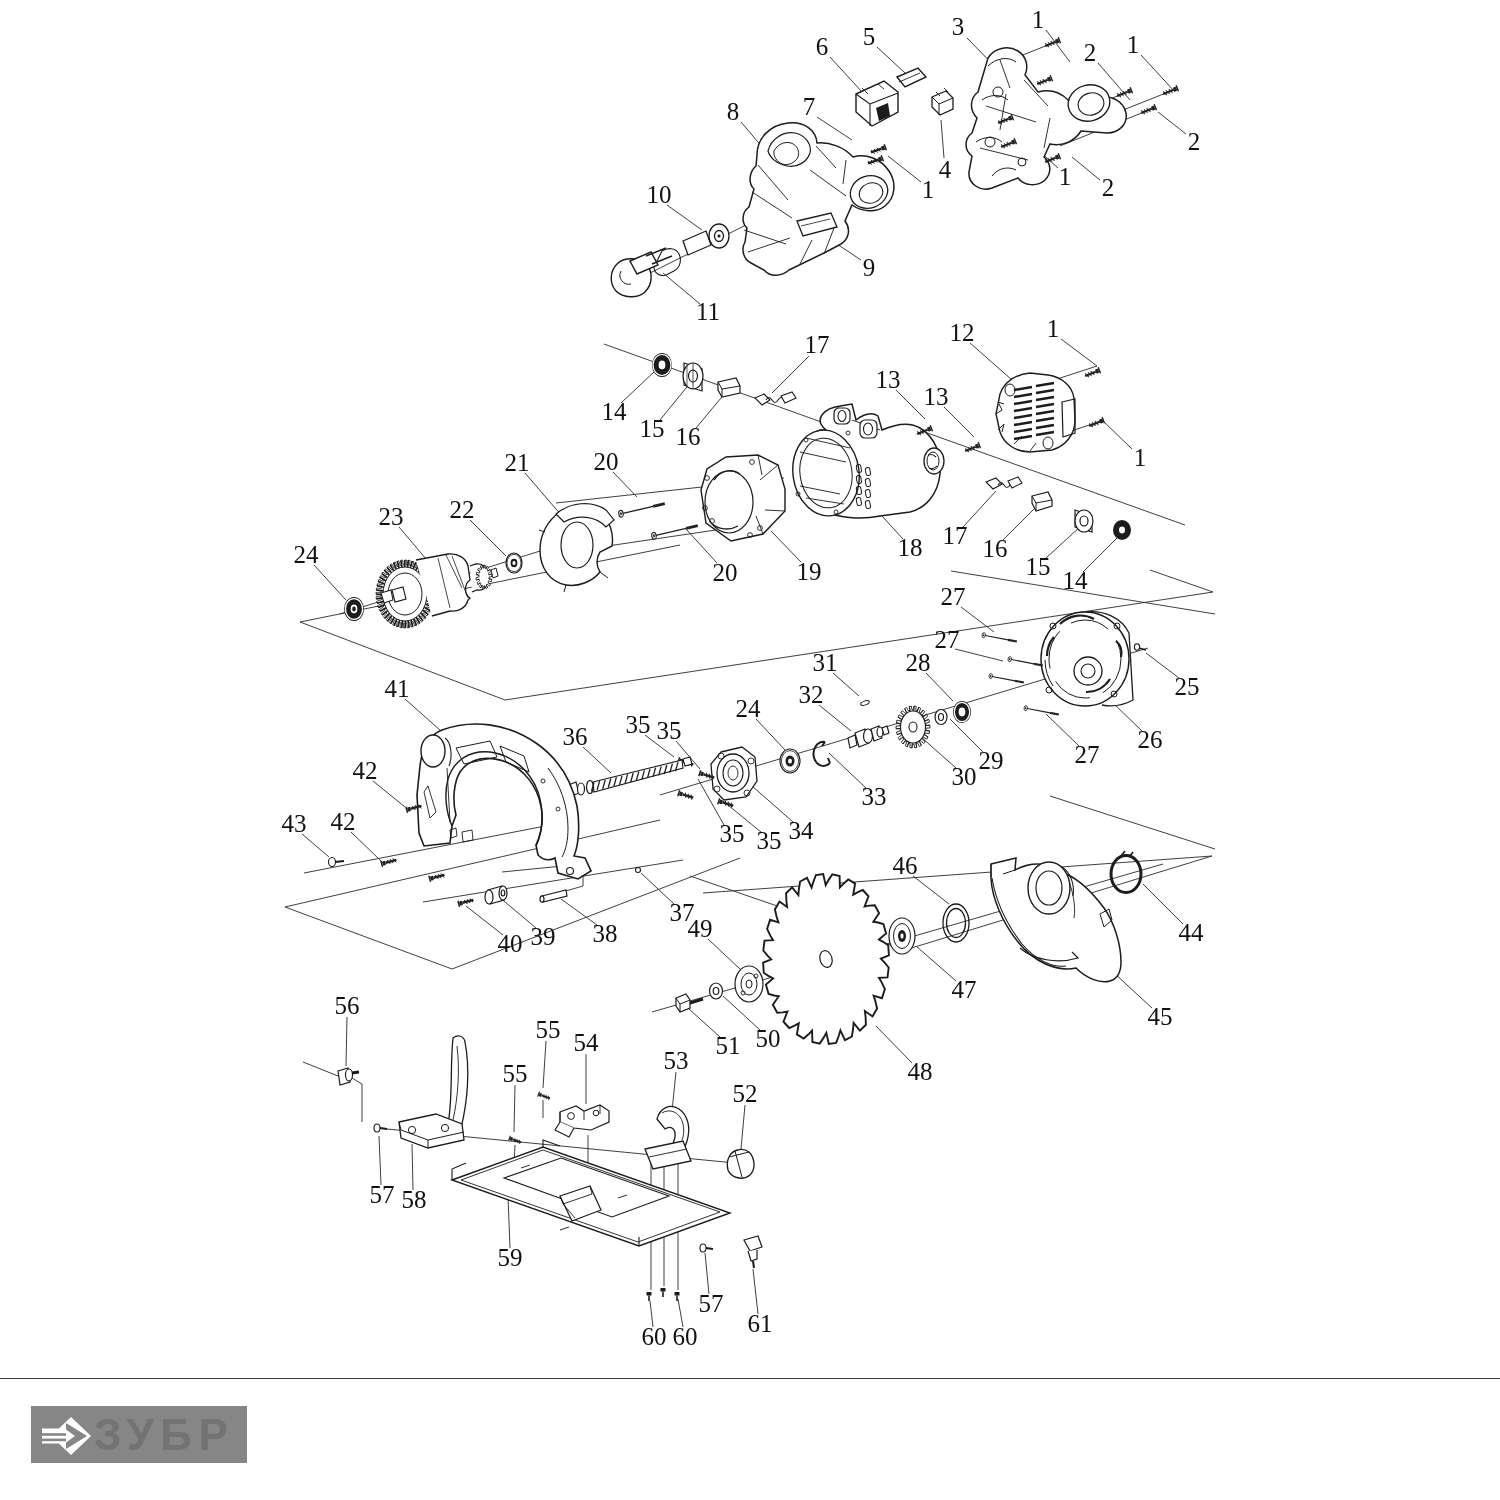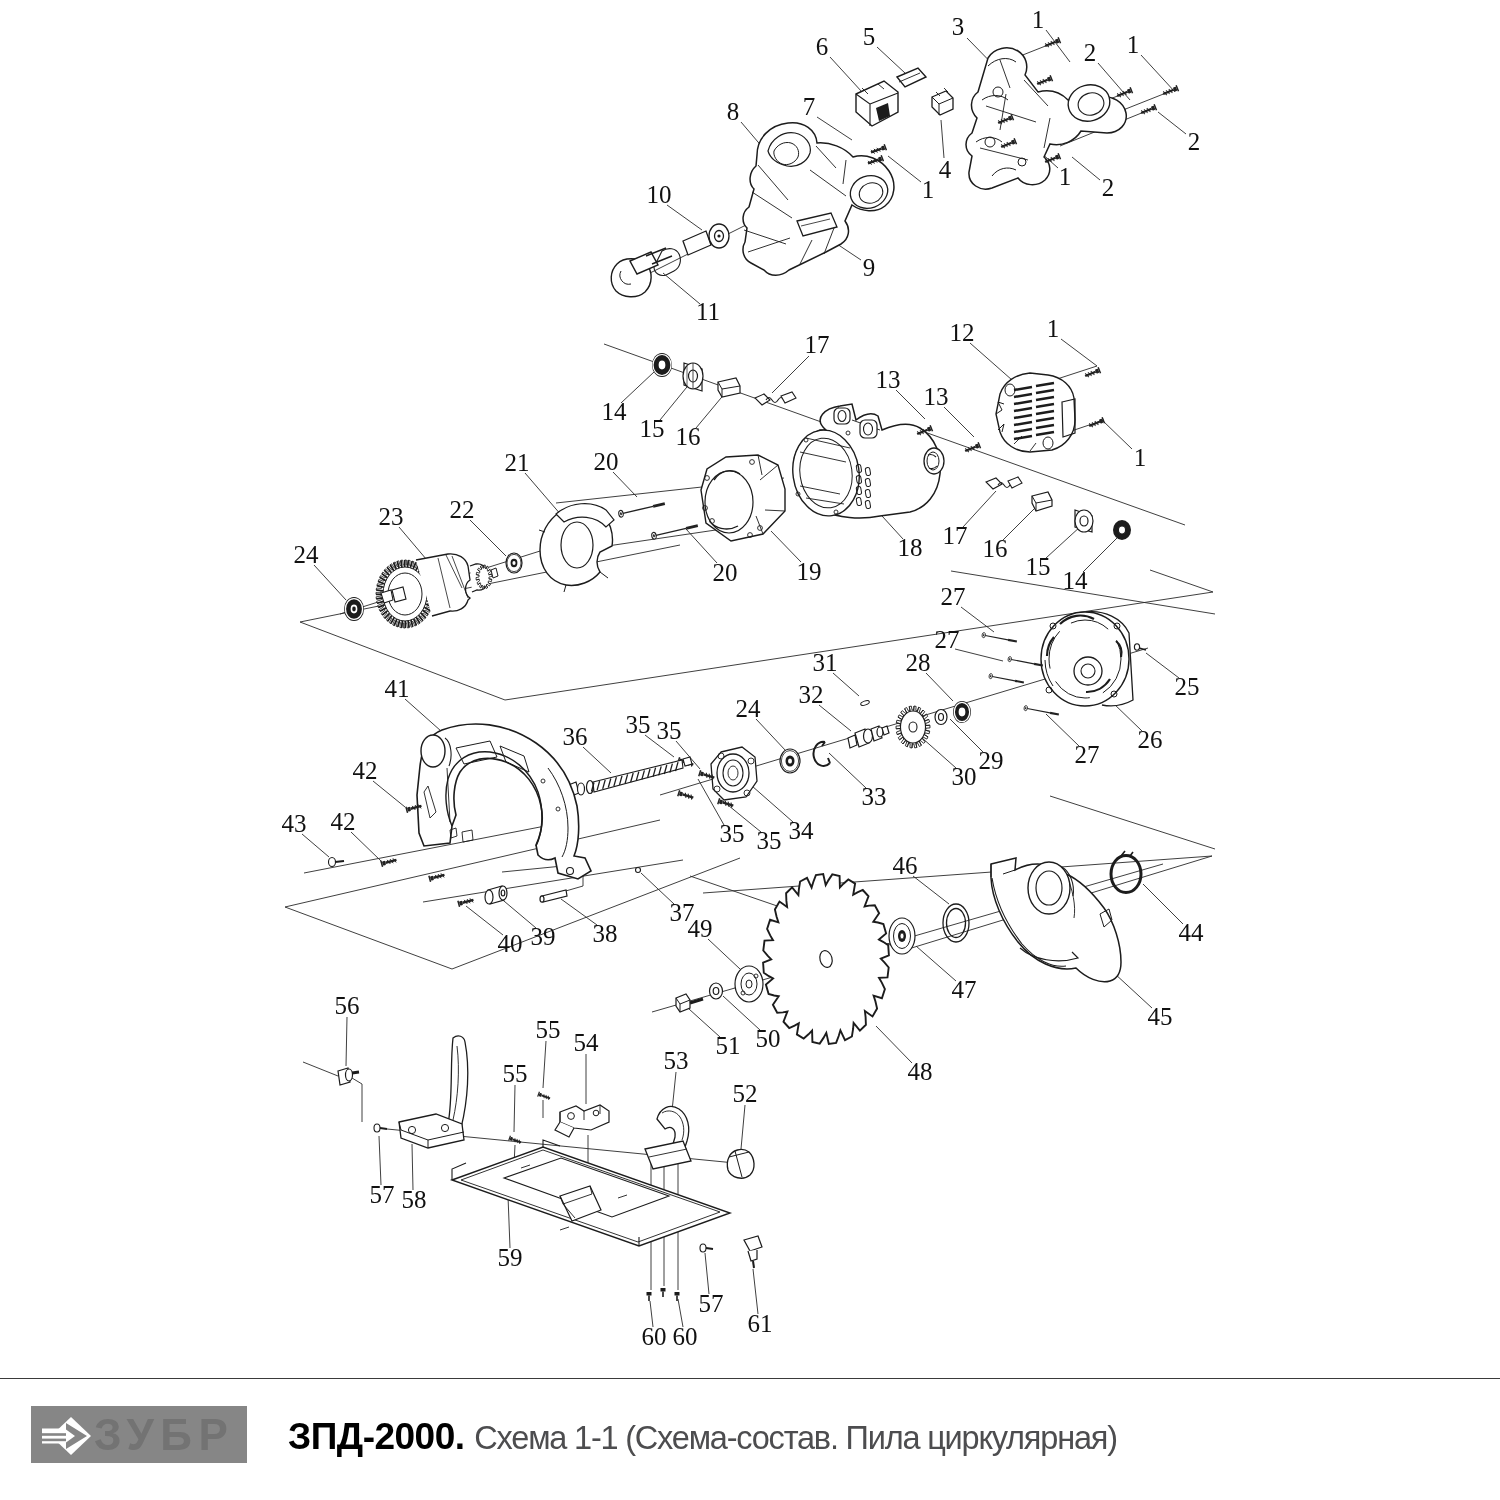--- a/index.html
+++ b/index.html
@@ -765,13 +765,12 @@
 </svg>
 <div class="footer"></div>
 <div class="logo"><svg width="216" height="57" viewBox="0 0 216 57">
 <path d="M40,11 L60,30 L40,49 L20,30 Z" fill="#fff"></path>
 <rect x="11" y="22.5" width="24" height="15" fill="#fff"></rect>
 <rect x="8" y="27.2" width="27" height="2.6" fill="#868686"></rect>
 <rect x="8" y="32.6" width="27" height="2.6" fill="#868686"></rect>
 <path d="M35,17 L56,30 L35,43 L35,36.5 L44,30 L35,23.5 Z" fill="#868686"></path>
 </svg></div>
 <div class="brand">ЗУБР</div>
-<div class="title"><b>ЗПД-2000.</b> <span>Схема 1-1 (Схема-состав. Пила циркулярная)</span></div>
 </div>
 </body></html>

